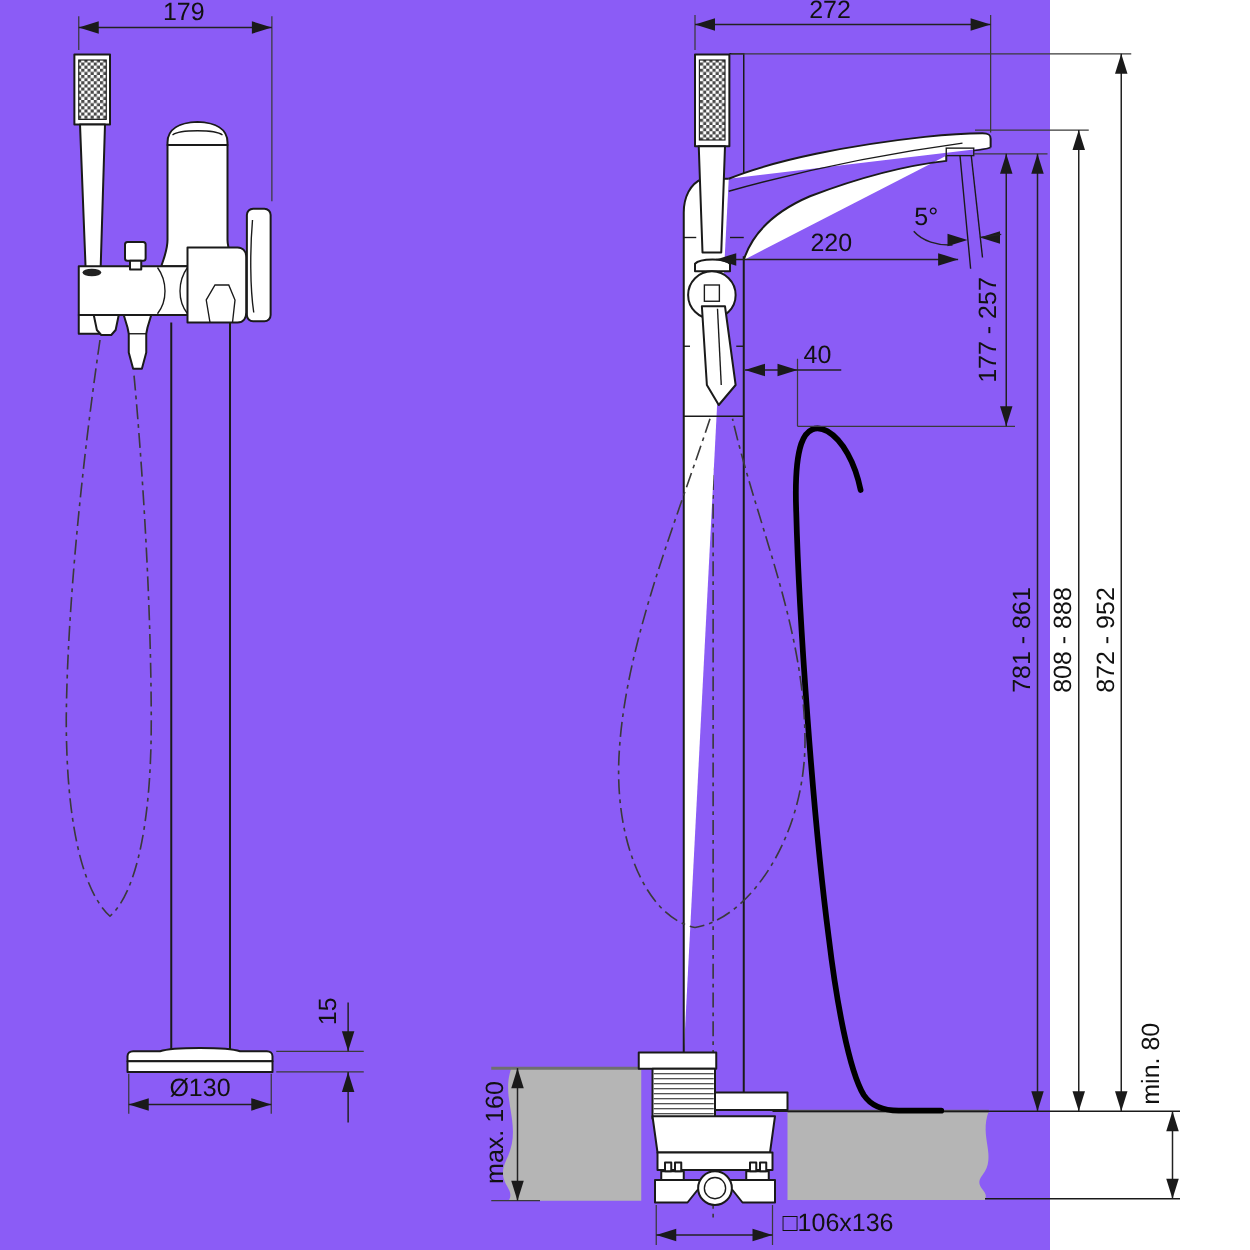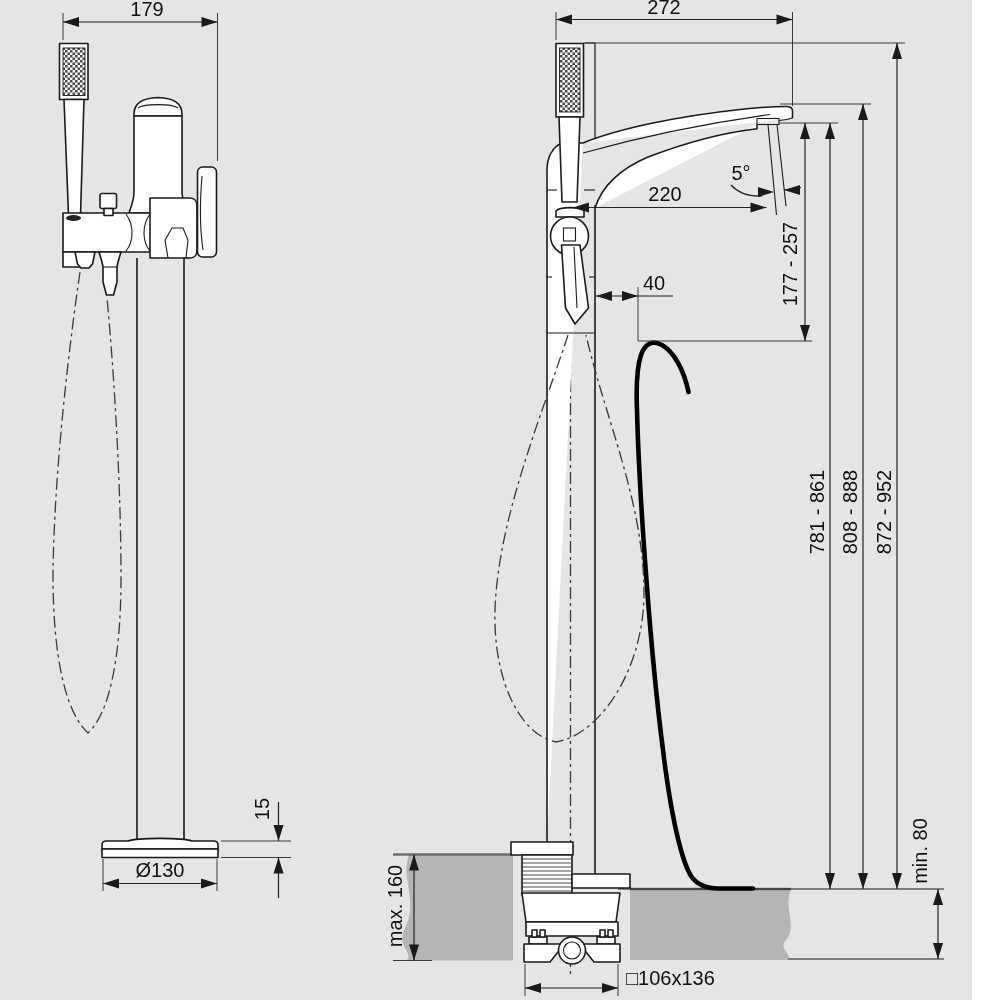--- a/index.html
+++ b/index.html
@@ -1,16 +1,16 @@
 <!DOCTYPE html>
 <html><head>
 <meta charset="utf-8">
 <style>
   html,body{margin:0;padding:0;background:#fff;}
-  .stage{width:972px;height:1000px;position:relative;background:#e5e5e5;}
+  .stage{width:840px;height:1000px;position:relative;background:#8b5cf6;}
   svg{display:block;}
   .dim-text{font-family:"Liberation Sans","DejaVu Sans",sans-serif;font-size:20px;fill:#111;}
   .outline{fill:#fff;stroke:#1a1a1a;stroke-width:1.6;stroke-linejoin:round;}
   .thin{fill:none;stroke:#1a1a1a;stroke-width:1.2;}
   .detail{fill:none;stroke:#1a1a1a;stroke-width:1.1;}
   .dimline{fill:none;stroke:#222;stroke-width:1.2;}
   .extline{fill:none;stroke:#3a3a3a;stroke-width:1;}
   .dashdot{fill:none;stroke:#3a3a3a;stroke-width:1.3;stroke-dasharray:12 4 3 4;}
   .hose{fill:none;stroke:#000;stroke-width:4.6;stroke-linecap:round;}
   .arrow{fill:#1a1a1a;stroke:none;}

